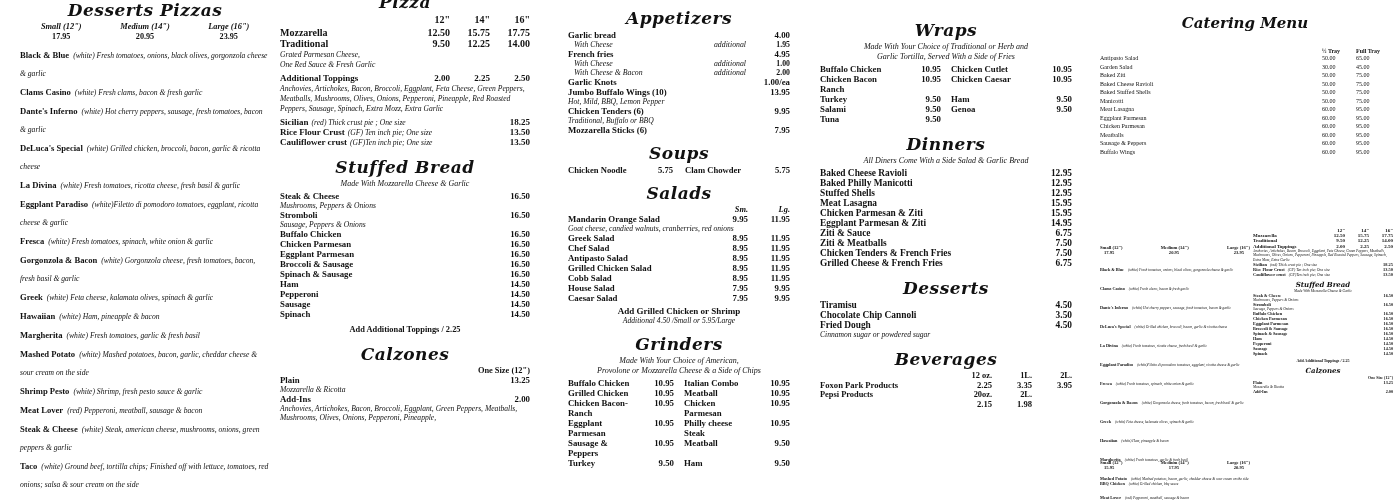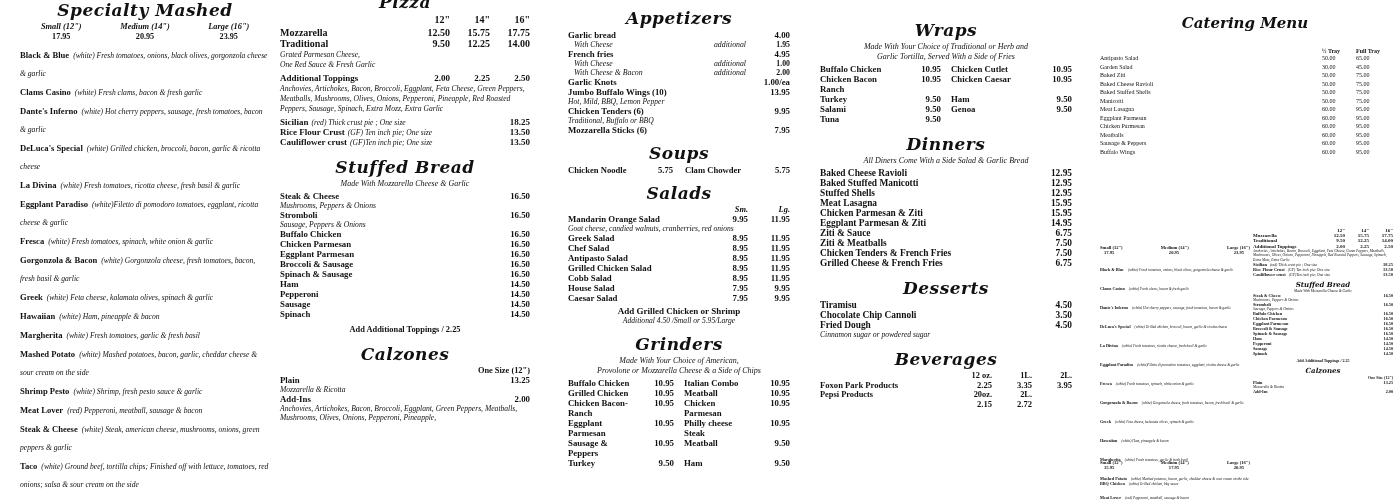--- a/index.html
+++ b/index.html
@@ -15,21 +15,21 @@
   .right{text-align:right;}
   .szhdr{display:flex;justify-content:space-between;font-style:italic;font-weight:bold;font-size:8.4px;}
   .p3{width:40px;text-align:right;}
 </style>
 </head>
 <body>
 
 <div class="page">
 
   <div class="col" style="left:20px;top:0;width:250px;">
-    <div class="script sec-title">Specialty Mashed</div>
+    <div class="script sec-title">Desserts Pizzas</div>
     <div class="szhdr" style="margin-bottom:1px;">
       <span style="width:33%;text-align:center;">Small (12")</span>
       <span style="width:34%;text-align:center;">Medium (14")</span>
       <span style="width:33%;text-align:center;">Large (16")</span>
     </div>
     <div style="display:flex;font-size:8.2px;font-weight:bold;margin-bottom:3px;">
       <span style="width:33%;text-align:center;">17.95</span>
       <span style="width:34%;text-align:center;">20.95</span>
       <span style="width:33%;text-align:center;">23.95</span>
     </div>
@@ -465,21 +465,21 @@
     <div class="sec-sub">All Diners Come With a Side Salad &amp; Garlic Bread</div>
     <div id="dinner-list">
         <div>
           <div style="display:flex;font-size:9.4px;font-weight:bold;">
     <span style="flex:1;">Baked Cheese Ravioli</span>
     <span style="width:46px;text-align:right;">12.95</span>
           </div>
         </div>
         <div>
           <div style="display:flex;font-size:9.4px;font-weight:bold;">
-    <span style="flex:1;">Baked Stuffed Manicotti</span>
+    <span style="flex:1;">Baked Philly Manicotti</span>
     <span style="width:46px;text-align:right;">12.95</span>
           </div>
         </div>
         <div>
           <div style="display:flex;font-size:9.4px;font-weight:bold;">
     <span style="flex:1;">Stuffed Shells</span>
     <span style="width:46px;text-align:right;">12.95</span>
           </div>
         </div>
         <div>
@@ -567,21 +567,21 @@
     </div>
     <div style="display:flex;font-size:8.4px;font-weight:bold;">
       <span style="flex:1;">Pepsi Products</span>
       <span style="width:44px;text-align:right;">20oz.</span>
       <span style="width:40px;text-align:right;">2L.</span>
       <span style="width:40px;"></span>
     </div>
     <div style="display:flex;font-size:8.6px;font-weight:bold;">
       <span style="flex:1;"></span>
       <span style="width:44px;text-align:right;">2.15</span>
-      <span style="width:40px;text-align:right;">2.72</span>
+      <span style="width:40px;text-align:right;">1.98</span>
       <span style="width:40px;"></span>
     </div>
   </div>
 
   <div class="col" style="left:1100px;top:14px;width:290px;">
     <div class="script" style="text-align:center;font-size:15px;">Catering Menu</div>
     <div style="display:flex;font-size:6px;font-weight:bold;margin-top:16px;">
       <span style="flex:1;"></span>
       <span style="width:34px;text-align:left;">½ Tray</span>
       <span style="width:34px;text-align:left;">Full Tray</span>

